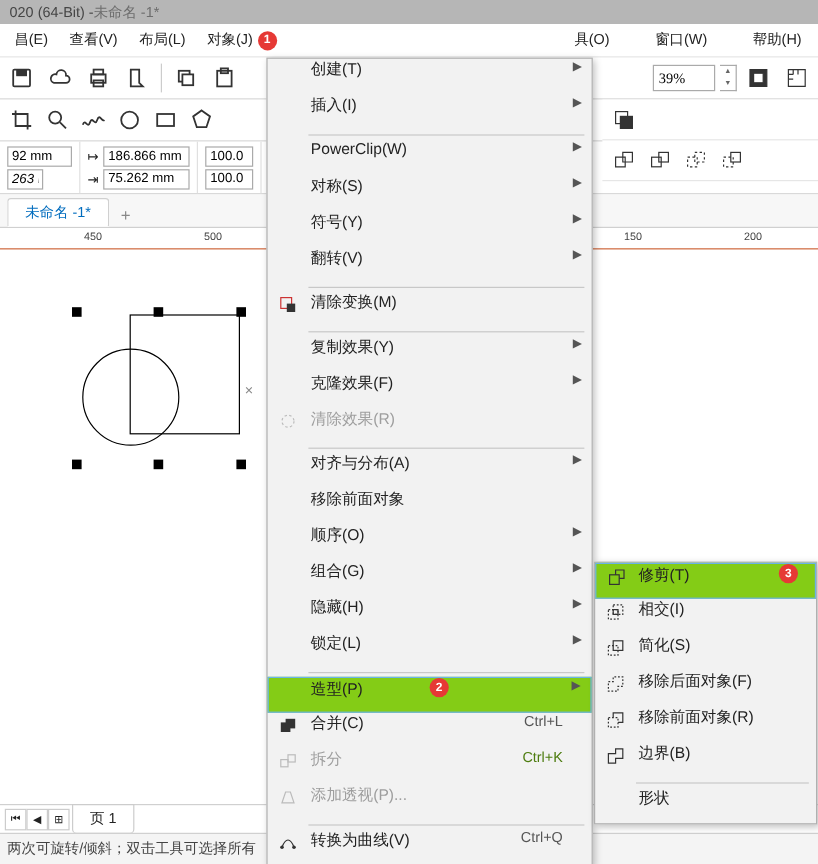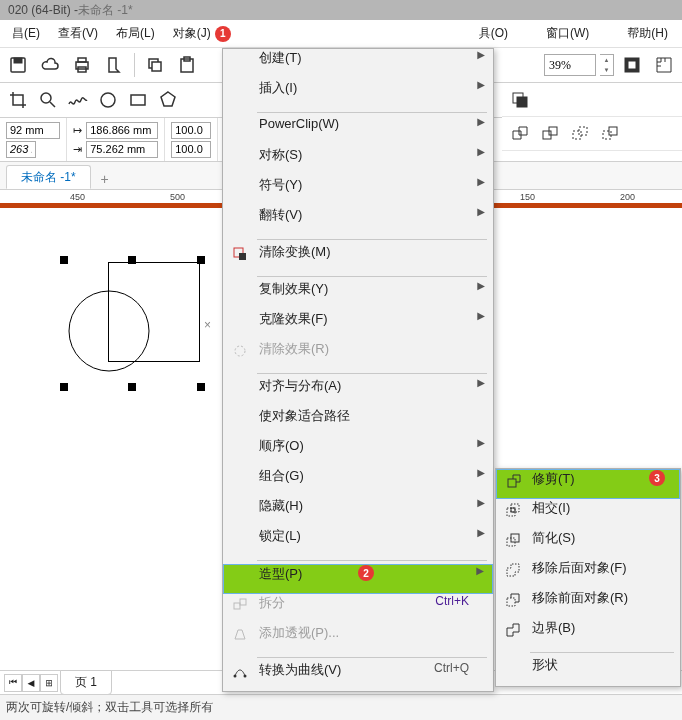--- a/index.html
+++ b/index.html
@@ -20,21 +20,21 @@
   .toolbar2 { height: 35px; background: #fff; border-bottom: 1px solid #d0d0d0; display: flex; align-items: center; padding: 0 4px; gap: 2px; }
   .propbar { height: 44px; background: #fff; border-bottom: 1px solid #d0d0d0; display: flex; align-items: stretch; }
   .propgroup { border-right: 1px solid #e0e0e0; padding: 2px 6px; display: flex; flex-direction: column; justify-content: center; gap: 2px; }
   .pg-row { display: flex; align-items: center; gap: 4px; font-size: 11px; }
   .pg-row input { width: 72px; height: 17px; border: 1px solid #aaa; font-size: 11px; padding: 0 3px; text-align: left; }
   .pg-row input.sm { width: 40px; }
   .tabbar { height: 28px; background: #f7f7f7; border-bottom: 1px solid #d0d0d0; display: flex; align-items: flex-end; padding: 0 6px; }
   .tab { height: 24px; background: #fff; border: 1px solid #d0d0d0; border-bottom: 1px solid #fff; padding: 3px 14px; font-size: 12px; color: #006cbe; border-radius: 3px 3px 0 0; }
   .tab-add { width: 20px; height: 20px; display: flex; align-items: center; justify-content: center; color: #888; margin-left: 4px; font-size: 14px; cursor: pointer; }
   .canvas-area { position: relative; height: 442px; background: #fff; overflow: hidden; }
-  .ruler-h { position: absolute; top: 0; left: 0; right: 0; height: 18px; background: #fff; border-bottom: 5px solid #c2410c; }
+  .ruler-h { position: absolute; top: 0; left: 0; right: 0; height: 18px; background: #fff; border-bottom: 1px solid #c2410c; }
   .ruler-tick { position: absolute; top: 2px; font-size: 9px; color: #444; }
   .canvas { position: absolute; top: 18px; left: 0; right: 0; bottom: 0; background: #fff; }
   .selection { position: absolute; border: 1px solid #000; }
   .handle { position: absolute; width: 8px; height: 8px; background: #000; }
   .footer { position: absolute; bottom: 26px; left: 0; right: 0; height: 24px; background: #fff; border-top: 1px solid #d0d0d0; display: flex; align-items: center; padding: 0 4px; }
   .nav-btn { width: 18px; height: 18px; display: flex; align-items: center; justify-content: center; border: 1px solid #ccc; font-size: 9px; cursor: pointer; }
   .page-tab { padding: 3px 14px; border: 1px solid #ccc; border-radius: 0 0 4px 4px; background: #fff; font-size: 12px; margin-left: 2px; }
   .statusbar { position: absolute; bottom: 0; left: 0; right: 0; height: 26px; background: #f4f4f4; border-top: 1px solid #d0d0d0; display: flex; align-items: center; padding: 0 6px; font-size: 12px; color: #444; }
   .dropdown { position: absolute; background: #f2f2f2; border: 1px solid #b0b0b0; box-shadow: 2px 2px 6px rgba(0,0,0,0.25); z-index: 10; }
   .dd-item { display: flex; align-items: flex-start; height: 30px; padding: 0 20px 0 36px; font-size: 13px; position: relative; cursor: pointer; }
@@ -331,21 +331,21 @@
         </svg>
       </span>
       <span>清除效果(R)</span>
     </div>
   <div class="dd-sep"></div>
   <div class="dd-item">
       <span>对齐与分布(A)</span>
       <span class="arrow">▶</span>
     </div>
   <div class="dd-item">
-      <span>使对象适合路径</span>
+      <span>移除前面对象</span>
     </div>
   <div class="dd-item">
       <span>顺序(O)</span>
       <span class="arrow">▶</span>
     </div>
   <div class="dd-item">
       <span>组合(G)</span>
       <span class="arrow">▶</span>
     </div>
   <div class="dd-item">
@@ -355,29 +355,39 @@
   <div class="dd-item">
       <span>锁定(L)</span>
       <span class="arrow">▶</span>
     </div>
   <div class="dd-sep"></div>
   <div class="dd-item hl">
       <span>造型(P)</span>
       <span class="badge" style="position:absolute;left:130px">2</span>
       <span class="arrow">▶</span>
     </div>
+  <div class="dd-item">
+      <span class="iconcell">
+        <svg width="16" height="16">
+          <rect x="2" y="5" width="8" height="8" fill="#333"></rect>
+          <rect x="6" y="2" width="8" height="8" fill="#333"></rect>
+        </svg>
+      </span>
+      <span>合并(C)</span>
+      <span class="shortcut">Ctrl+L</span>
+    </div>
   <div class="dd-item disabled">
       <span class="iconcell">
         <svg width="16" height="16">
           <rect x="2" y="6" width="6" height="6" stroke="#bbb" fill="none"></rect>
           <rect x="8" y="2" width="6" height="6" stroke="#bbb" fill="none"></rect>
         </svg>
       </span>
       <span>拆分</span>
-      <span class="shortcut" style="color:#4c1d95">Ctrl+K</span>
+      <span class="shortcut" style="color:#4d7c0f">Ctrl+K</span>
     </div>
   <div class="dd-item disabled">
       <span class="iconcell">
         <svg width="16" height="16">
           <path d="M3 12L6 3h4l3 9z" stroke="#bbb" fill="none"></path>
         </svg>
       </span>
       <span>添加透视(P)...</span>
     </div>
   <div class="dd-sep"></div>

